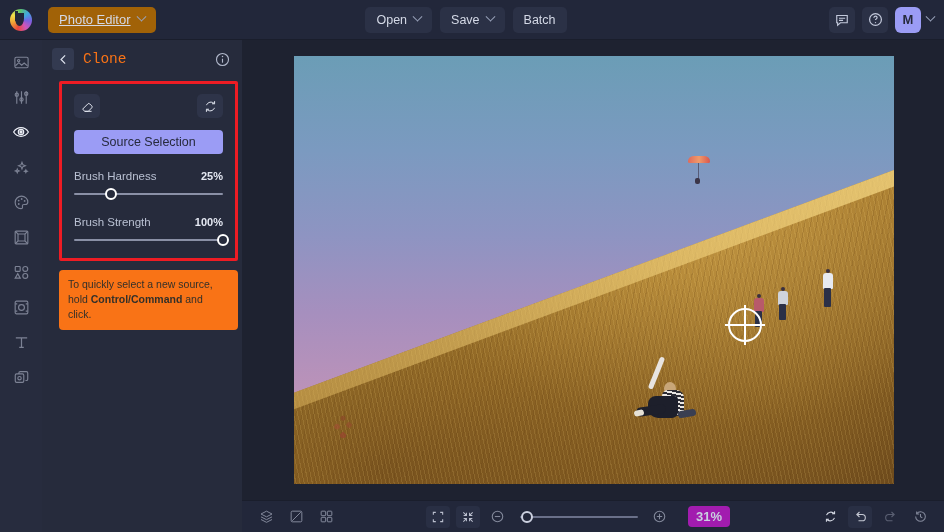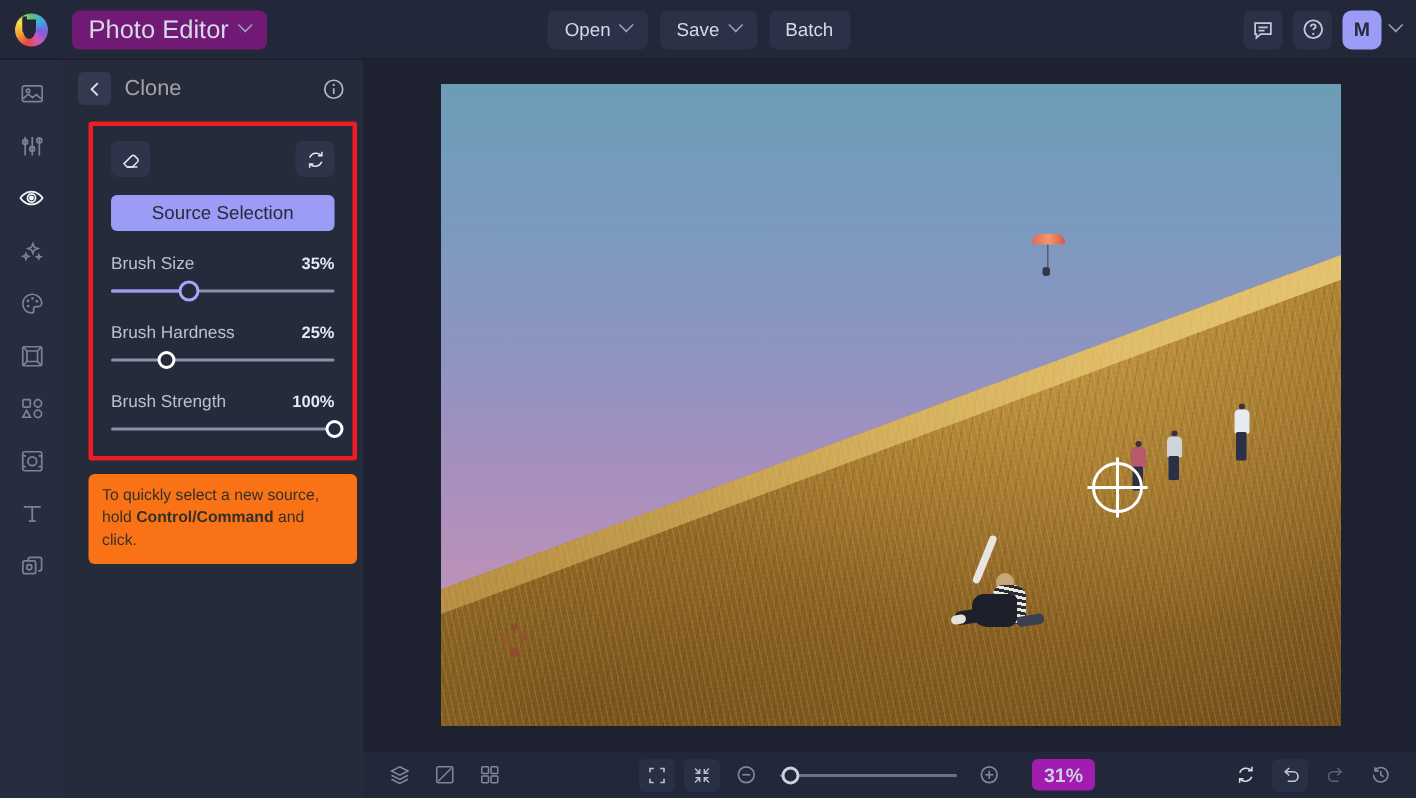--- a/index.html
+++ b/index.html
@@ -27,23 +27,23 @@
     content: ""; position: absolute; left: 5px; top: 4px;
     width: 9px; height: 13px; border-radius: 0 0 50% 50% / 0 0 60% 60%;
     background: #22273a;
   }
   .logo::before {
     content: ""; position: absolute; left: 5px; top: 2px; width: 3px; height: 10px;
     background: #22273a; z-index: 2;
   }
   .app-menu {
     height: 26px; padding: 0 11px; margin-left: 6px;
-    background: #701a75; border-radius: 5px;
+    background: #a16207; border-radius: 5px;
     display: flex; align-items: center; gap: 7px;
-    color: #d4d9e6; font-size: 17px; cursor: default;
+    color: #d4d9e6; font-size: 13px; cursor: default; text-decoration: underline;
   }
   .chev { width: 7px; height: 7px; border-right: 1.4px solid #9aa3bb; border-bottom: 1.4px solid #9aa3bb; transform: rotate(45deg) translate(-2px,-2px); }
   .top-center { position: absolute; left: 0; right: 12px; display: flex; justify-content: center; gap: 8px; }
   .tbtn {
     height: 26px; padding: 0 11px; background: #2b3146; border-radius: 5px;
     display: flex; align-items: center; gap: 7px;
     color: #d4d9e6; font-size: 12.5px; border: none; cursor: pointer;
     font-family: "Liberation Sans", sans-serif;
   }
   .top-right { margin-left: auto; display: flex; align-items: center; gap: 7px; padding-right: 10px; }
@@ -73,21 +73,21 @@
   
   .panel {
     position: absolute; left: 42px; top: 40px; width: 200px; height: 492px;
     background: #262b3c;
   }
   .panel-head { display: flex; align-items: center; height: 38px; padding: 0 12px 0 10px; gap: 9px; }
   .backbtn {
     width: 22px; height: 22px; border-radius: 4px; background: #333a50;
     display: flex; align-items: center; justify-content: center; cursor: pointer;
   }
-  .panel-title { color: #a3a3a3; font-size: 14.5px; }
+  .panel-title { color: #f97316; font-size: 14.5px; font-family: Liberation Mono, monospace; }
   .info-ic { margin-left: auto; cursor: pointer; }
 
   .redbox {
     position: relative; margin: 3px 4px 0 17px; border: 3px solid #ee1c24;
     border-radius: 2px; padding: 10px 12px 12px 12px; background: #262b3c;
   }
   .iconrow { display: flex; justify-content: space-between; align-items: center; margin-bottom: 12px; }
   .sqicon {
     width: 26px; height: 24px; border-radius: 5px; background: #2e3449;
     display: flex; align-items: center; justify-content: center; cursor: pointer;
@@ -405,31 +405,20 @@
           <svg width="15" height="15" viewBox="0 0 18 18" fill="none" stroke="#e2e6f0" stroke-width="1.2">
             <path d="M13.6 5.6A5.6 5.6 0 004.2 7.4"></path>
             <path d="M4.4 12.4a5.6 5.6 0 009.4-1.8"></path>
             <path d="M13.9 2.6v3.1h-3.1M4.1 15.4v-3.1h3.1"></path>
           </svg>
         </div>
       </div>
 
       <button class="primary-btn">Source Selection</button>
 
-      <div class="slider-group">
-        <div class="slider-row">
-          <span class="slider-label">Brush Size</span>
-          <span class="slider-val">35%</span>
-        </div>
-        <div class="track">
-          <div class="track-bg"></div>
-          <div class="track-fill" id="fill0" style="width: 35%;"></div>
-          <div class="knob accent" id="knob0" style="left: 35%;"></div>
-        </div>
-      </div>
 
       <div class="slider-group">
         <div class="slider-row">
           <span class="slider-label">Brush Hardness</span>
           <span class="slider-val">25%</span>
         </div>
         <div class="track">
           <div class="track-bg"></div>
           <div class="knob" id="knob1" style="left: 25%;"></div>
         </div>

